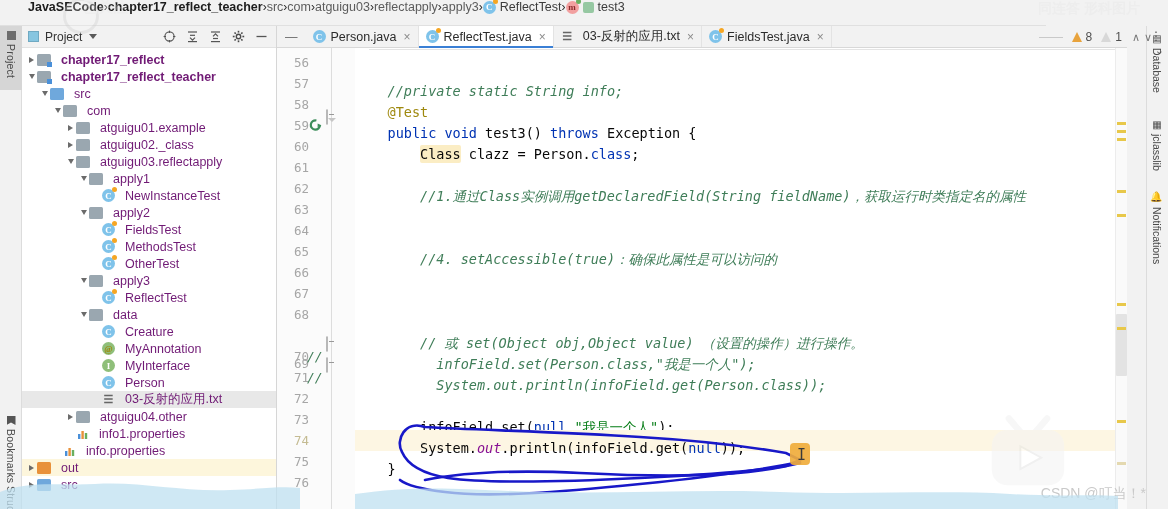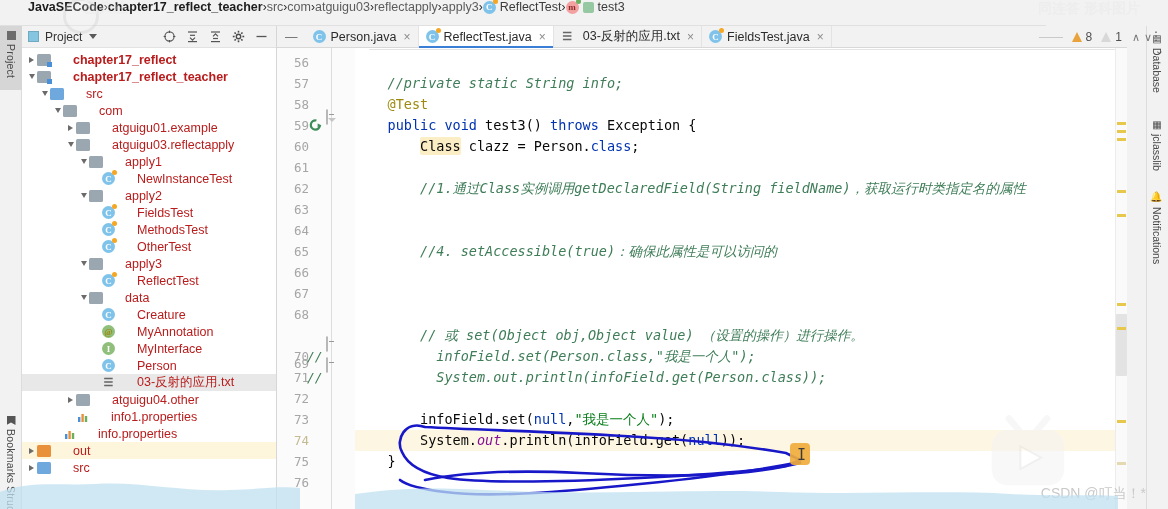--- a/index.html
+++ b/index.html
@@ -80,21 +80,21 @@
   .trow.sel { background:#e8e8e8; }
   .trow.outrow { background:#fdf6dc; }
   .arrow { width:11px; height:11px; flex:0 0 auto; display:inline-flex;align-items:center;justify-content:center;}
   .arrow.r::before{content:"";width:0;height:0;border-top:3.5px solid transparent;border-bottom:3.5px solid transparent;border-left:5px solid #6b6b6b;}
   .arrow.d::before{content:"";width:0;height:0;border-left:3.5px solid transparent;border-right:3.5px solid transparent;border-top:5px solid #6b6b6b;}
   .arrow.none{}
   .fold { width:14px;height:12px;background:#9aa7b0;border-radius:1.5px;margin-right:4px;flex:0 0 auto;position:relative;}
   .fold.mod::after{content:"";position:absolute;right:-1px;bottom:-1px;width:5px;height:5px;background:#4a90d9;}
   .fold.src{background:#6fa8dc;}
   .fold.out{background:#e8913a;}
-  .tlabel { margin-left:18px; color:#b91c1c; }
+  .tlabel { margin-left:6px; color:#701a75; }
   .tlabel.b { font-weight:bold; }
   .ic { width:13px;height:13px;margin-right:4px;flex:0 0 auto;display:inline-flex;align-items:center;justify-content:center;
         border-radius:50%;font-size:9px;font-weight:bold;font-family:"Liberation Serif",serif;color:#fff;}
   .ic.cls{background:#7fc3ea;position:relative;}
   .ic.cls.mod::after{content:"";position:absolute;right:-2px;top:-2px;width:5px;height:5px;border-radius:50%;background:#f5a623;}
   .ic.ann{background:#8fbf7a;}
   .ic.itf{background:#8fbf7a;}
   .ic.txt{background:transparent;color:#666;border-radius:0;font-size:11px;}
   .ic.prop{background:transparent;border-radius:0;}
   .ic.iml{background:transparent;border-radius:0;}
@@ -116,21 +116,21 @@
   .foldmark { position:absolute; left:49px; width:11px; height:11px; }
   .foldmark .box { width:9px;height:9px;border:1px solid #b8b8b8;background:#fff;position:relative;border-radius:1px;}
   .foldmark .box::after{content:"";position:absolute;left:2px;top:3.5px;width:5px;height:1px;background:#999;}
   .foldmark.arrowdn::before{content:"";position:absolute;left:1.5px;top:8px;width:0;height:0;border-left:4px solid transparent;border-right:4px solid transparent;border-top:4px solid #c6c6c6;}
   .runicon { position:absolute; left:32px; width:14px;height:14px; }
   .gutcomment{ position:absolute; left:30px; font-family:"DejaVu Sans Mono",monospace; font-size:13px; color:#3f7d58; font-style:italic;}
 
   .code { position:relative; flex:1 1 auto; overflow:hidden; background:#fff; }
   .cl {
     position:absolute; left:0; height:21px; line-height:21px; white-space:pre;
-    font-family:"DejaVu Sans Mono", monospace; font-size:13.5px; color:#080808;
+    font-family:"DejaVu Sans Mono", monospace; font-size:13.5px; color:#080808;margin-top:8px;
   }
   .hl-line { position:absolute; left:0; right:0; height:21px; background:#fdf6e3; }
   .kw { color:#0033b3; font-weight:normal; }
   .cm { color:#3f7d58; font-style:italic; }
   .str { color:#067d17; }
   .ann { color:#9e880d; }
   .fld { color:#871094; font-style:italic; }
   .hlbg { background:#fbedc4; border-radius:2px; padding:1px 0; }
   .hint { background:#ededed; color:#8c8c8c; border-radius:3px; padding:0 2px; font-size:12.5px;}
   .topline { position:absolute; left:14px; top:1px; width:760px; height:1px; background:#e4e4e4;}
@@ -325,20 +325,26 @@
           <span style="width:30px;flex:0 0 auto;"></span>
           <span class="arrow d"></span>
           <span class="fold"></span>
           <span class="tlabel">com</span>
         </div>
         <div class="trow">
           <span style="width:43px;flex:0 0 auto;"></span>
           <span class="arrow r"></span>
           <span class="fold"></span>
           <span class="tlabel">atguigu01.example</span>
+        </div>
+        <div class="trow">
+          <span style="width:43px;flex:0 0 auto;"></span>
+          <span class="arrow r"></span>
+          <span class="fold"></span>
+          <span class="tlabel">atguigu02._class</span>
         </div>
         <div class="trow">
           <span style="width:43px;flex:0 0 auto;"></span>
           <span class="arrow d"></span>
           <span class="fold"></span>
           <span class="tlabel">atguigu03.reflectapply</span>
         </div>
         <div class="trow">
           <span style="width:56px;flex:0 0 auto;"></span>
           <span class="arrow d"></span>

